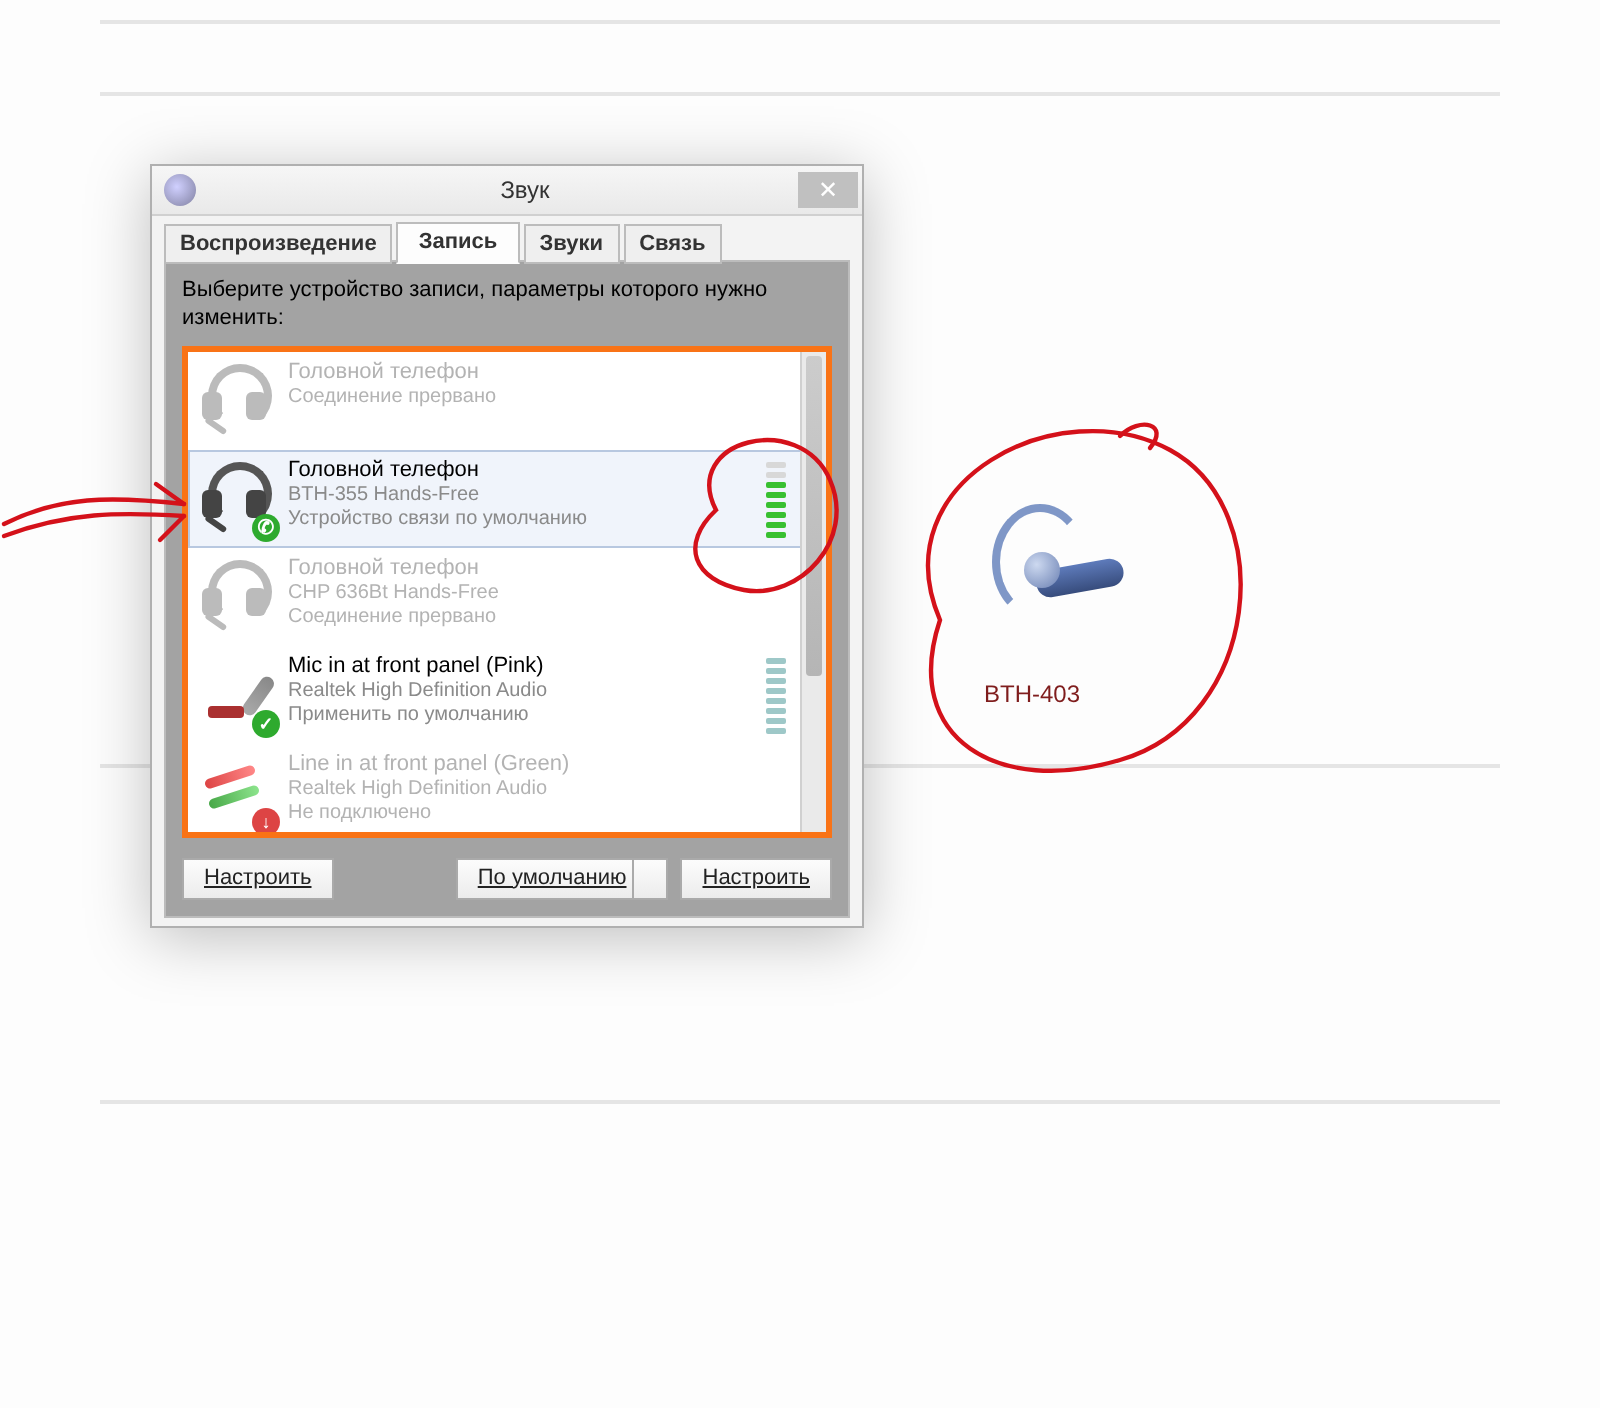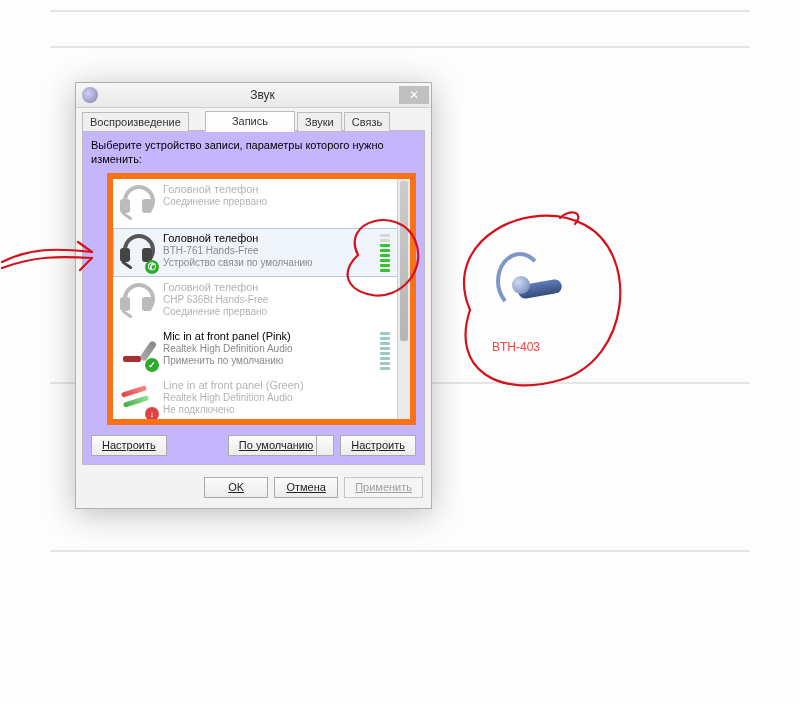--- a/index.html
+++ b/index.html
@@ -80,49 +80,48 @@
     vertical-align: bottom;
     height: 18px;
     line-height: 18px;
     background: #efefef;
     border: 1px solid #bcbcbc;
     border-bottom: 1px solid #bcbcbc;
     padding: 0 7px;
     font-size: 11px;
     color: #333;
     margin-right: -1px;
+    font-weight: bold;
   }
   .tab.active {
     background: #fdfdfd;
     position: relative;
     border-bottom: 1px solid #fdfdfd;
     height: 19px;
-    padding: 0 26px;
-    margin-left: 14px;
+    padding: 0 10px;
   }
 
   .tabpanel {
-    background: #c4b5fd;
+    background: #a3a3a3;
     border: 1px solid #bcbcbc;
     padding: 8px;
   }
   .instruction {
     font-size: 11px;
     color: #000;
     line-height: 1.25;
     margin-bottom: 6px;
   }
 
   .device-list-wrap {
     position: relative;
-    border: 6px solid #f97316;
+    border: 3px solid #f97316;
     background: #fff;
     height: 240px;
     overflow: hidden;
-    margin-left: 16px;
   }
   .device-list {
     position: absolute;
     left: 0; top: 0; right: 12px; bottom: 0;
   }
   .scrollbar-track {
     position: absolute;
     top: 0; right: 0; bottom: 0;
     width: 12px;
     background: #eaeaea;
@@ -279,21 +278,21 @@
   .dialog-footer {
     display:flex; justify-content:flex-end; gap:6px;
     padding:8px 8px 10px 8px;
   }
   .dialog-footer .btn{ min-width:64px; text-align:center;}
 
   
   .bt-device-label {
     position:absolute;
     left:492px; top:340px;
-    font-size:12px; color:#ef4444;
+    font-size:12px; color:#7f1d1d;
   }
   .bt-illus{
     position:absolute; left:488px; top:250px; width:80px; height:80px;
   }
   .bt-illus .hook{
     position:absolute; left:8px; top:2px; width:40px; height:50px;
     border:4px solid #7f97c7; border-right-color:transparent; border-bottom-color:transparent;
     border-radius:50%;
   }
   .bt-illus .body{
@@ -370,21 +369,21 @@
                 <div class="ico-headset">
                   <div class="band"></div>
                     <div class="cupL"></div>
                     <div class="cupR"></div>
                     <div class="mic"></div>
                 </div>
                 <div class="badge phone">✆</div>
               </div>
               <div class="txt">
                 <div class="name">Головной телефон</div>
-                <div class="sub">BTH-761 Hands-Free</div>
+                <div class="sub">BTH-355 Hands-Free</div>
                 <div class="stat">Устройство связи по умолчанию</div>
               </div>
               <div class="meter">
                 <div class="bar on"></div>
                   <div class="bar on"></div>
                   <div class="bar on"></div>
                 <div class="bar on"></div>
                   <div class="bar on"></div>
                   <div class="bar on"></div>
                 <div class="bar"></div>
@@ -457,25 +456,20 @@
           <button class="btn combo">
             <span>По умолчанию</span>
             <span class="caret"></span>
           </button>
           <div style="width:6px"></div>
           <button class="btn">Настроить</button>
         </div>
       </div>
     </div>
 
-    <div class="dialog-footer">
-      <button class="btn">OK</button>
-      <button class="btn">Отмена</button>
-      <button class="btn disabled">Применить</button>
-    </div>
   </div>
 
   <div class="bt-illus">
     <div class="hook"></div>
     <div class="body"></div>
     <div class="bud"></div>
   </div>
   <div class="bt-device-label">BTH-403</div>
 
   <svg class="overlay">

